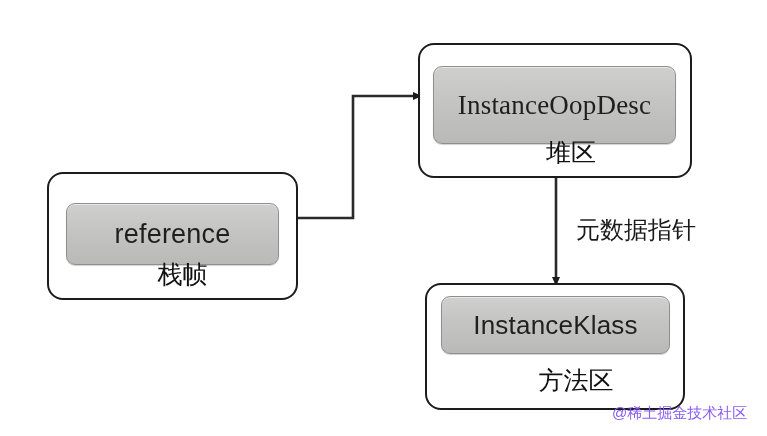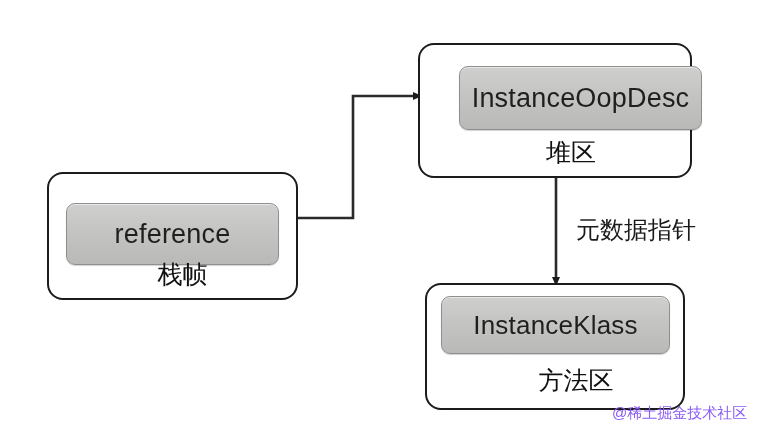--- a/index.html
+++ b/index.html
@@ -103,21 +103,21 @@
     <path d="M 298 218 L 353 218 L 353 96 L 421 96" fill="none" stroke="#2a2a2a" stroke-width="2.6" marker-end="url(#arrowhead)"></path>
 
     <path d="M 556 128 L 556 285" fill="none" stroke="#2a2a2a" stroke-width="2.6" marker-end="url(#arrowhead)"></path>
   </svg>
 
   <div class="region" style="left:47px; top:172px; width:251px; height:128px;"></div>
   <div class="chip" style="left:66px; top:203px; width:213px; height:62px;">reference</div>
   <div class="region-caption" style="left:47px; top:258px; width:271px;">栈帧</div>
 
   <div class="region" style="left:418px; top:43px; width:274px; height:135px;"></div>
-  <div class="chip" style="left:459px; top:66px; width:243px; height:64px;">InstanceOopDesc</div>
+  <div class="chip" style="left:433px; top:66px; width:243px; height:78px;font-family:Liberation Serif, serif;">InstanceOopDesc</div>
   <div class="region-caption" style="left:418px; top:136px; width:306px;">堆区</div>
 
   <div class="region" style="left:425px; top:283px; width:260px; height:127px;"></div>
   <div class="chip" style="left:441px; top:296px; width:229px; height:58px; font-size:26px;text-align:right;">InstanceKlass</div>
   <div class="region-caption" style="left:444px; top:364px; width:264px;">方法区</div>
 
   <div class="annotation" style="left:576px; top:214px;font-family:Liberation Serif, serif;">元数据指针</div>
 
   <div class="watermark-brand" style="left:612px; top:404px;">@稀土掘金技术社区</div>
 

